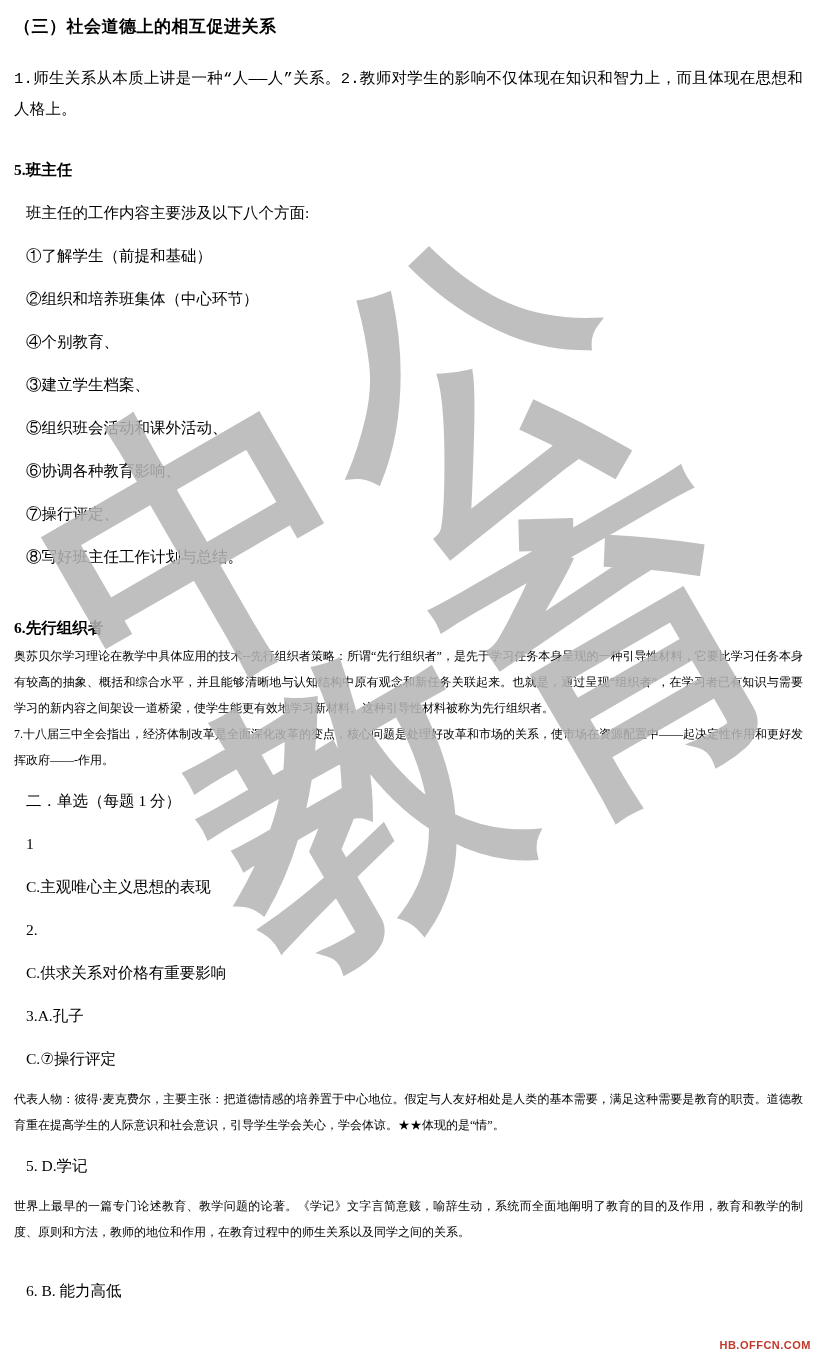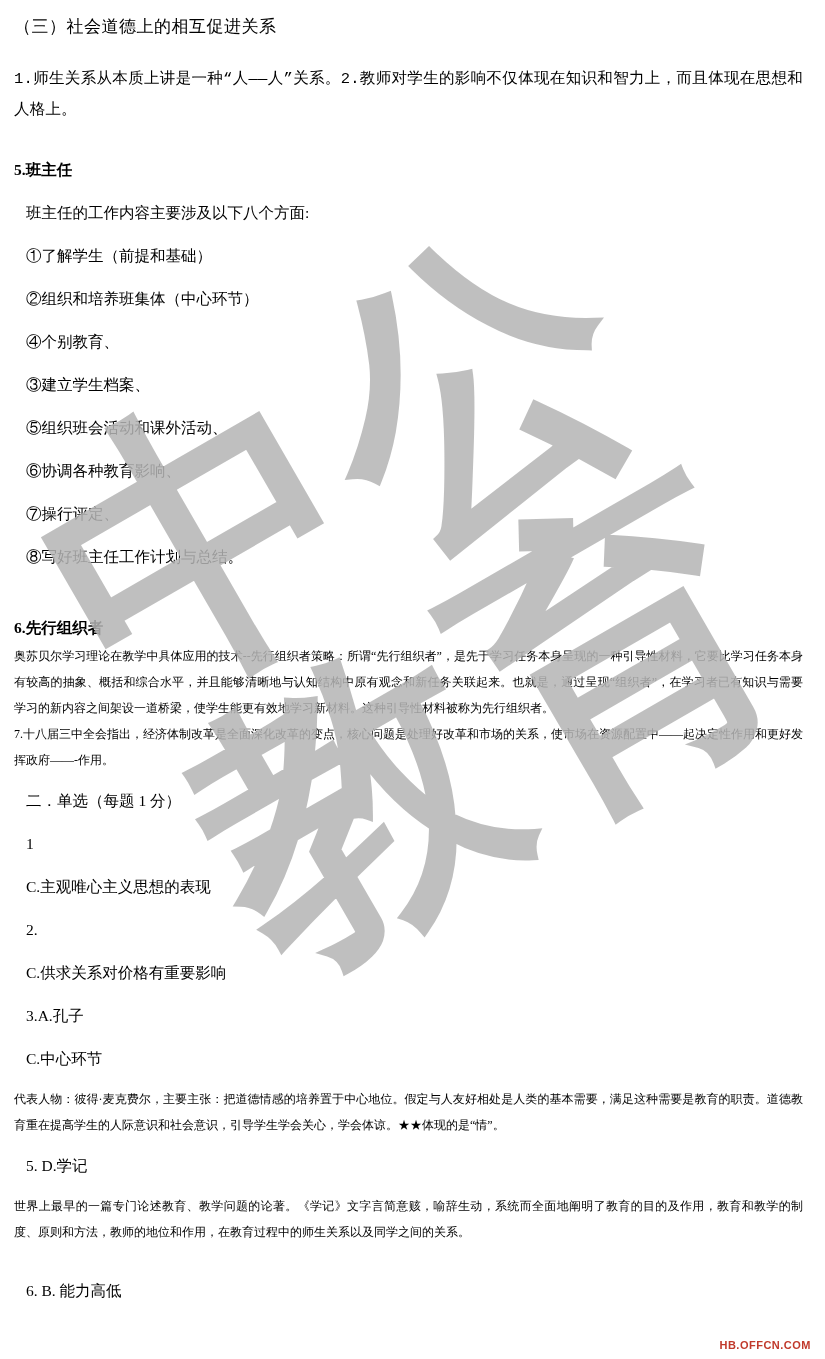--- a/index.html
+++ b/index.html
@@ -30,21 +30,21 @@
     height: 1359px;
     pointer-events: none;
     z-index: 5;
   }
   .content {
     position: relative;
     z-index: 2;
   }
   .heading {
     font-size: 17px;
-    font-weight: normal;
+    font-weight: bold;
     line-height: 26px;
     margin: 0 0 6px 0;
     letter-spacing: 0.5px;
   }
   .para {
     font-size: 15.5px;
     line-height: 31px;
     margin: 0;
     text-align: justify;
     letter-spacing: 0.2px;
@@ -121,21 +121,21 @@
     <p class="block-justify">奥苏贝尔学习理论在教学中具体应用的技术--先行组织者策略：所谓“先行组织者”，是先于学习任务本身呈现的一种引导性材料，它要比学习任务本身有较高的抽象、概括和综合水平，并且能够清晰地与认知结构中原有观念和新任务关联起来。也就是，通过呈现“组织者”，在学习者已有知识与需要学习的新内容之间架设一道桥梁，使学生能更有效地学习新材料。这种引导性材料被称为先行组织者。</p>
 
     <p class="block-justify">7.十八届三中全会指出，经济体制改革是全面深化改革的变点，核心问题是处理好改革和市场的关系，使市场在资源配置中——起决定性作用和更好发挥政府——-作用。</p>
 
     <p class="item">二．单选（每题 1 分）</p>
     <p class="item">1</p>
     <p class="item">C.主观唯心主义思想的表现</p>
     <p class="item">2.</p>
     <p class="item">C.供求关系对价格有重要影响</p>
     <p class="item">3.A.孔子</p>
-    <p class="item">C.中心环节</p>
+    <p class="item">C.⑦操行评定</p>
 
     <p class="block-justify">代表人物：彼得·麦克费尔，主要主张：把道德情感的培养置于中心地位。假定与人友好相处是人类的基本需要，满足这种需要是教育的职责。道德教育重在提高学生的人际意识和社会意识，引导学生学会关心，学会体谅。★★体现的是“情”。</p>
 
     <p class="item">5. D.学记</p>
     <p class="block-justify">世界上最早的一篇专门论述教育、教学问题的论著。《学记》文字言简意赅，喻辞生动，系统而全面地阐明了教育的目的及作用，教育和教学的制度、原则和方法，教师的地位和作用，在教育过程中的师生关系以及同学之间的关系。</p>
 
     <div class="spacer-md"></div>
 
     <p class="item">6.     B. 能力高低</p>
 

